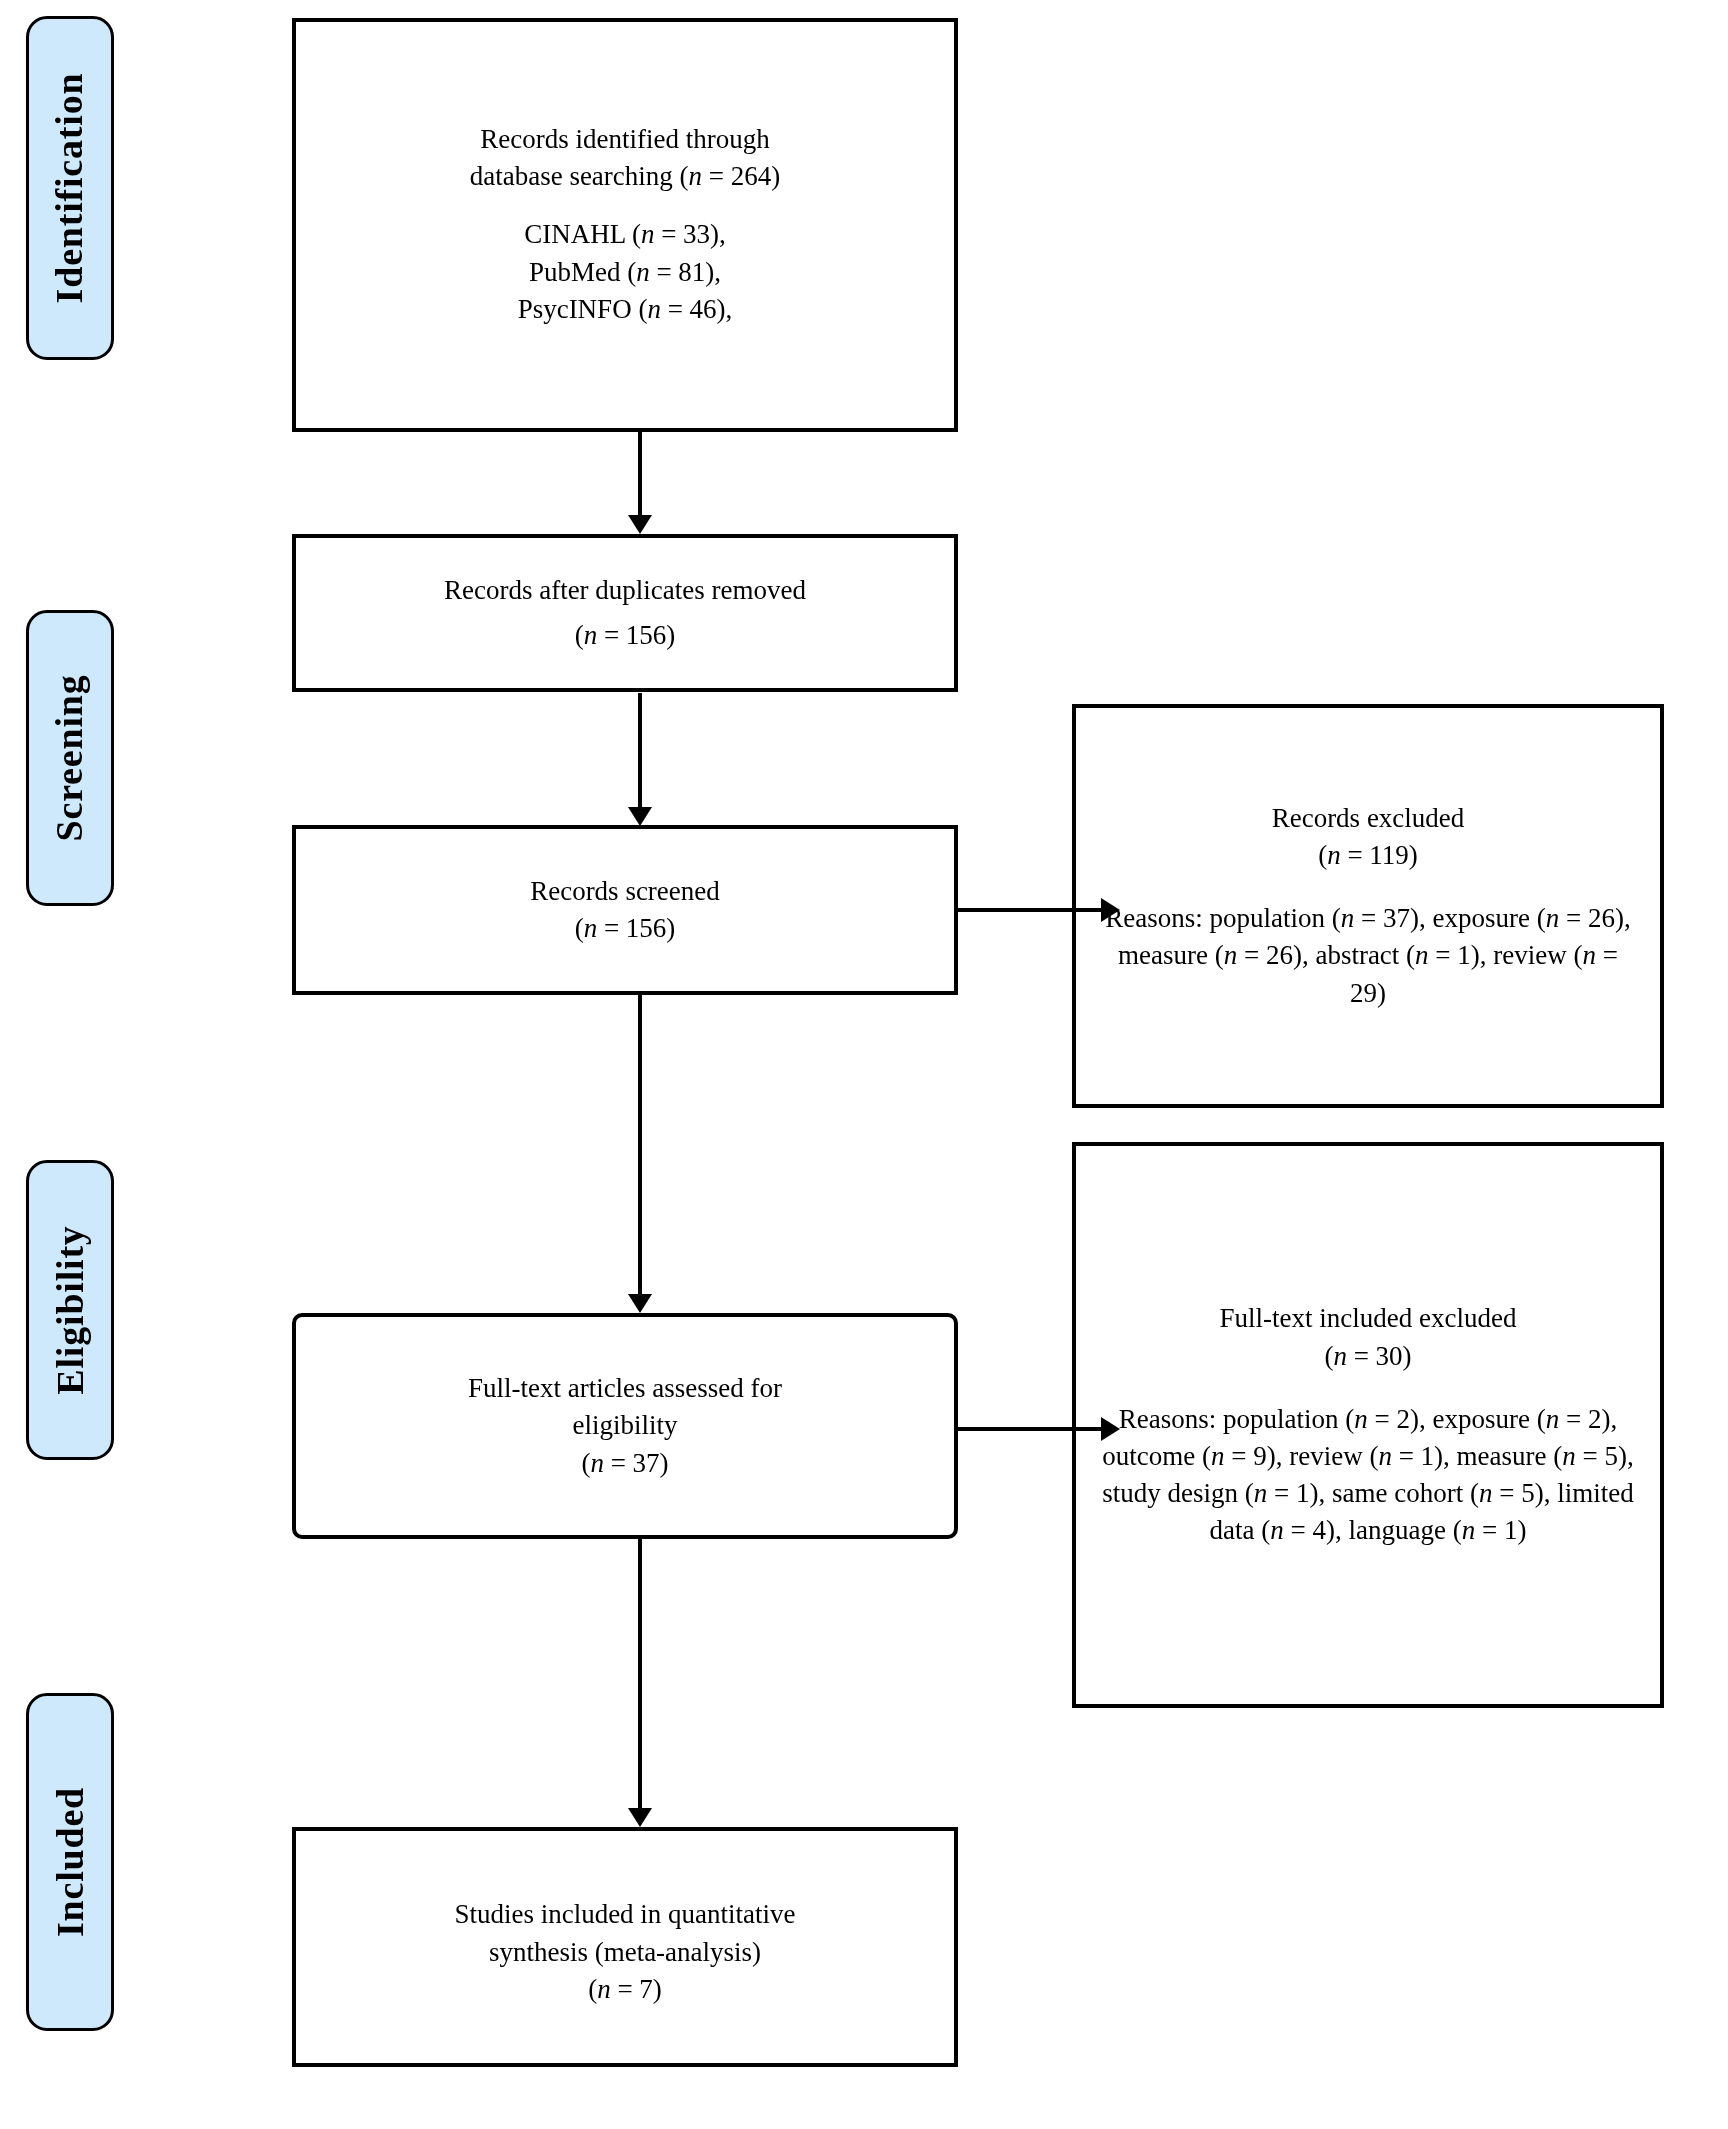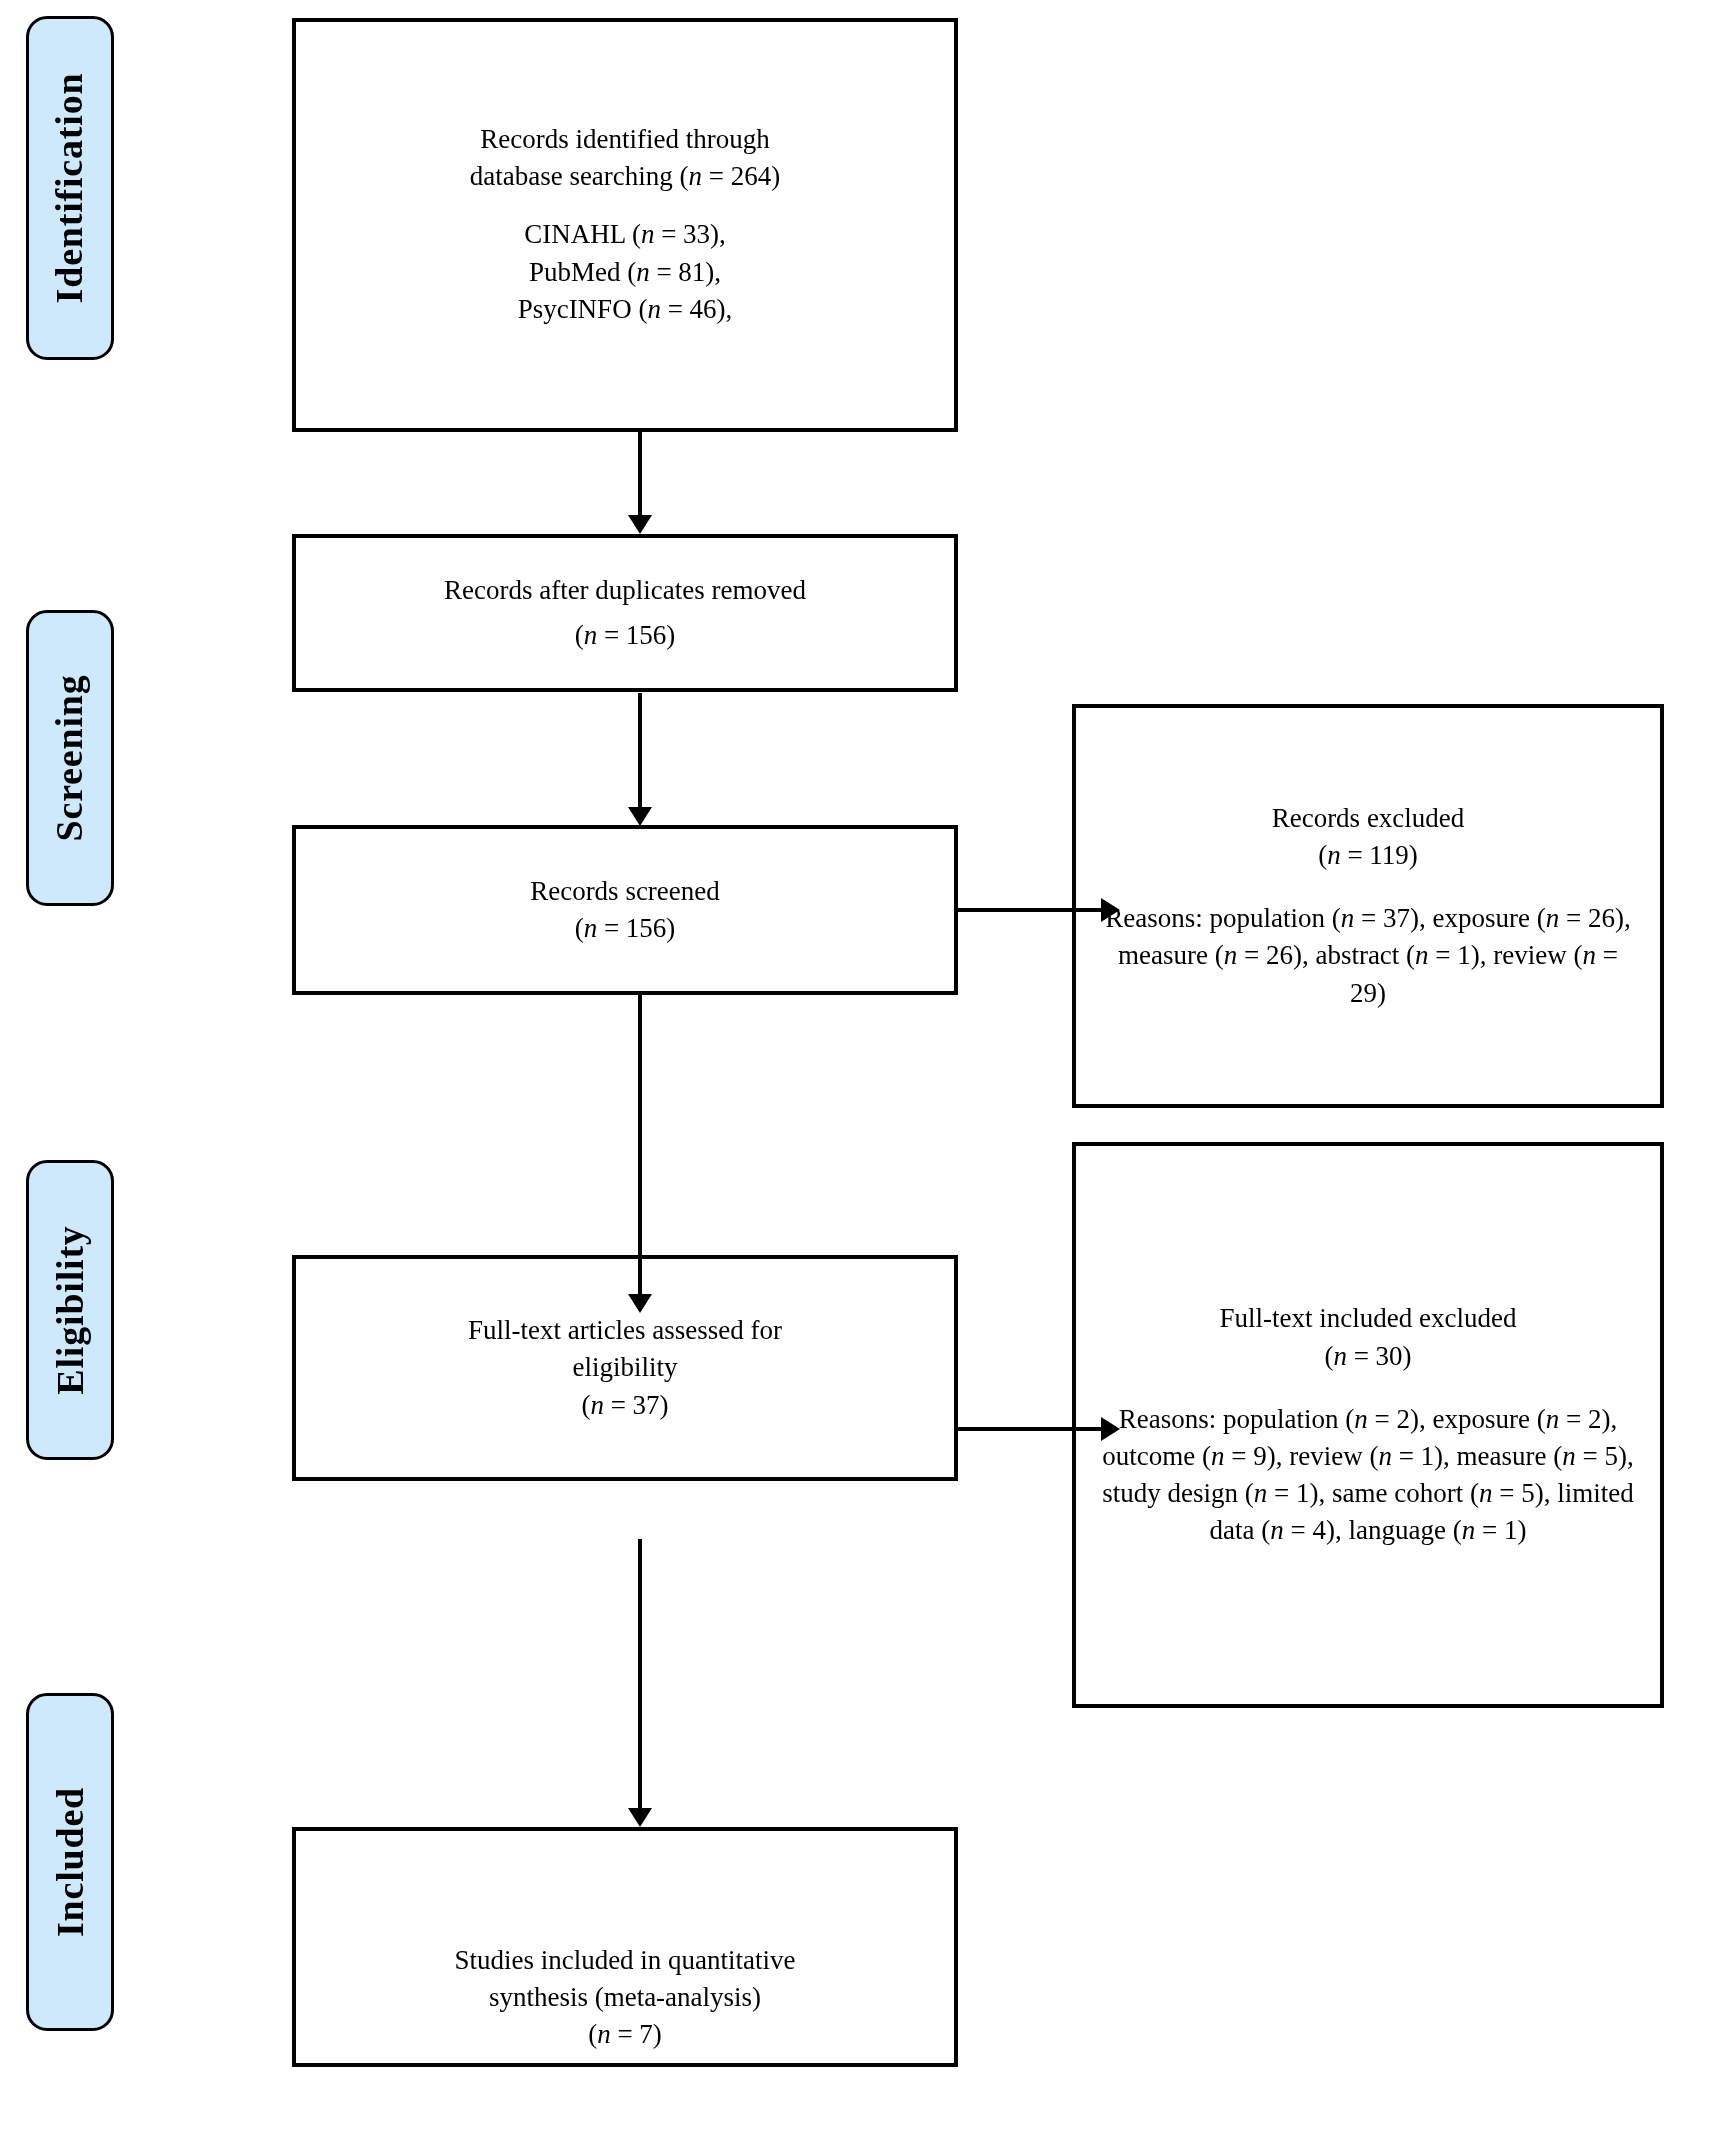--- a/index.html
+++ b/index.html
@@ -33,21 +33,21 @@
     background:#fff;
     box-sizing:border-box;
     display:flex;flex-direction:column;
     align-items:center;justify-content:center;
     text-align:center;
     font-size:27px;line-height:1.38;
     padding:9.6px 22.4px;
   }
   .main{left:292px;width:666px;}
   .side{left:1072px;width:592px;}
-  .top-align{justify-content:flex-end;padding-top:20px;}
+  .top-align{justify-content:center;padding-top:20px;}
   .sources{margin-top:21px;}
   .reasons{margin-top:25.6px;}
   .line{white-space:nowrap;}
   .wrap{white-space:normal;}
   
   .varrow{position:absolute;width:25.6px;margin-left:-12.8px;}
   .varrow::before{
     content:'';position:absolute;left:50%;top:0;bottom:16px;
     width:3.2px;margin-left:-1.6px;background:#000;
   }
@@ -99,21 +99,21 @@
   <div class="box main" style="top:534px;height:158px;gap:8px;">
     <div class="line">Records after duplicates removed</div>
     <div class="line">(<i>n</i> = 156)</div>
   </div>
 
   <div class="box main" style="top:825px;height:170px;">
     <div class="line">Records screened</div>
     <div class="line">(<i>n</i> = 156)</div>
   </div>
 
-  <div class="box main" style="top:1255px;height:226px;">
+  <div class="box main" style="top:1313px;height:226px;border-radius:10px;">
     <div class="line">Full-text articles assessed for</div>
     <div class="line">eligibility</div>
     <div class="line">(<i>n</i> = 37)</div>
   </div>
 
   <div class="box main top-align" style="top:1827px;height:240px;">
     <div class="line">Studies included in quantitative</div>
     <div class="line">synthesis (meta-analysis)</div>
     <div class="line">(<i>n</i> = 7)</div>
   </div>

